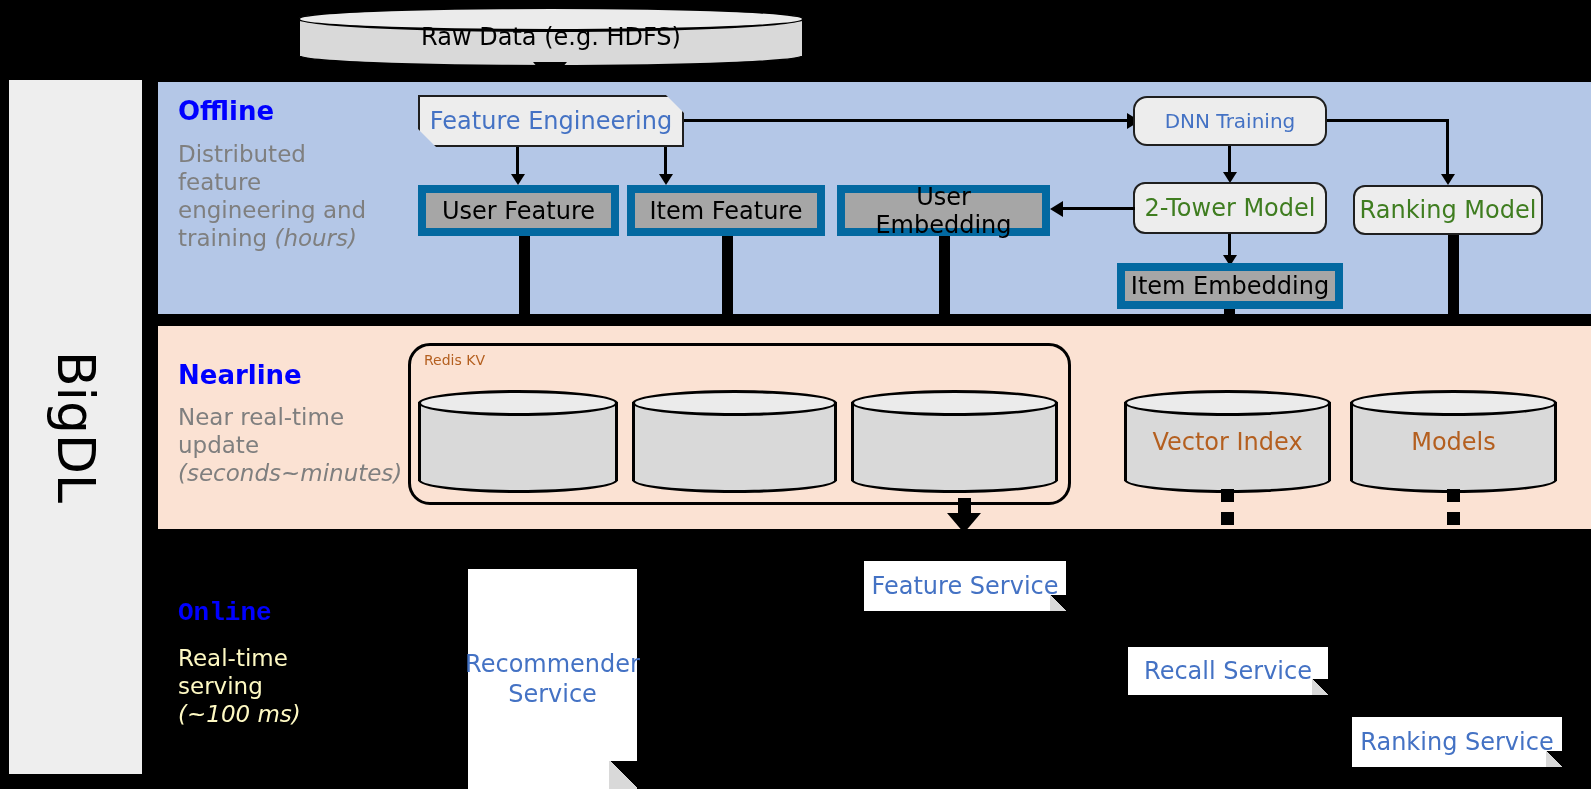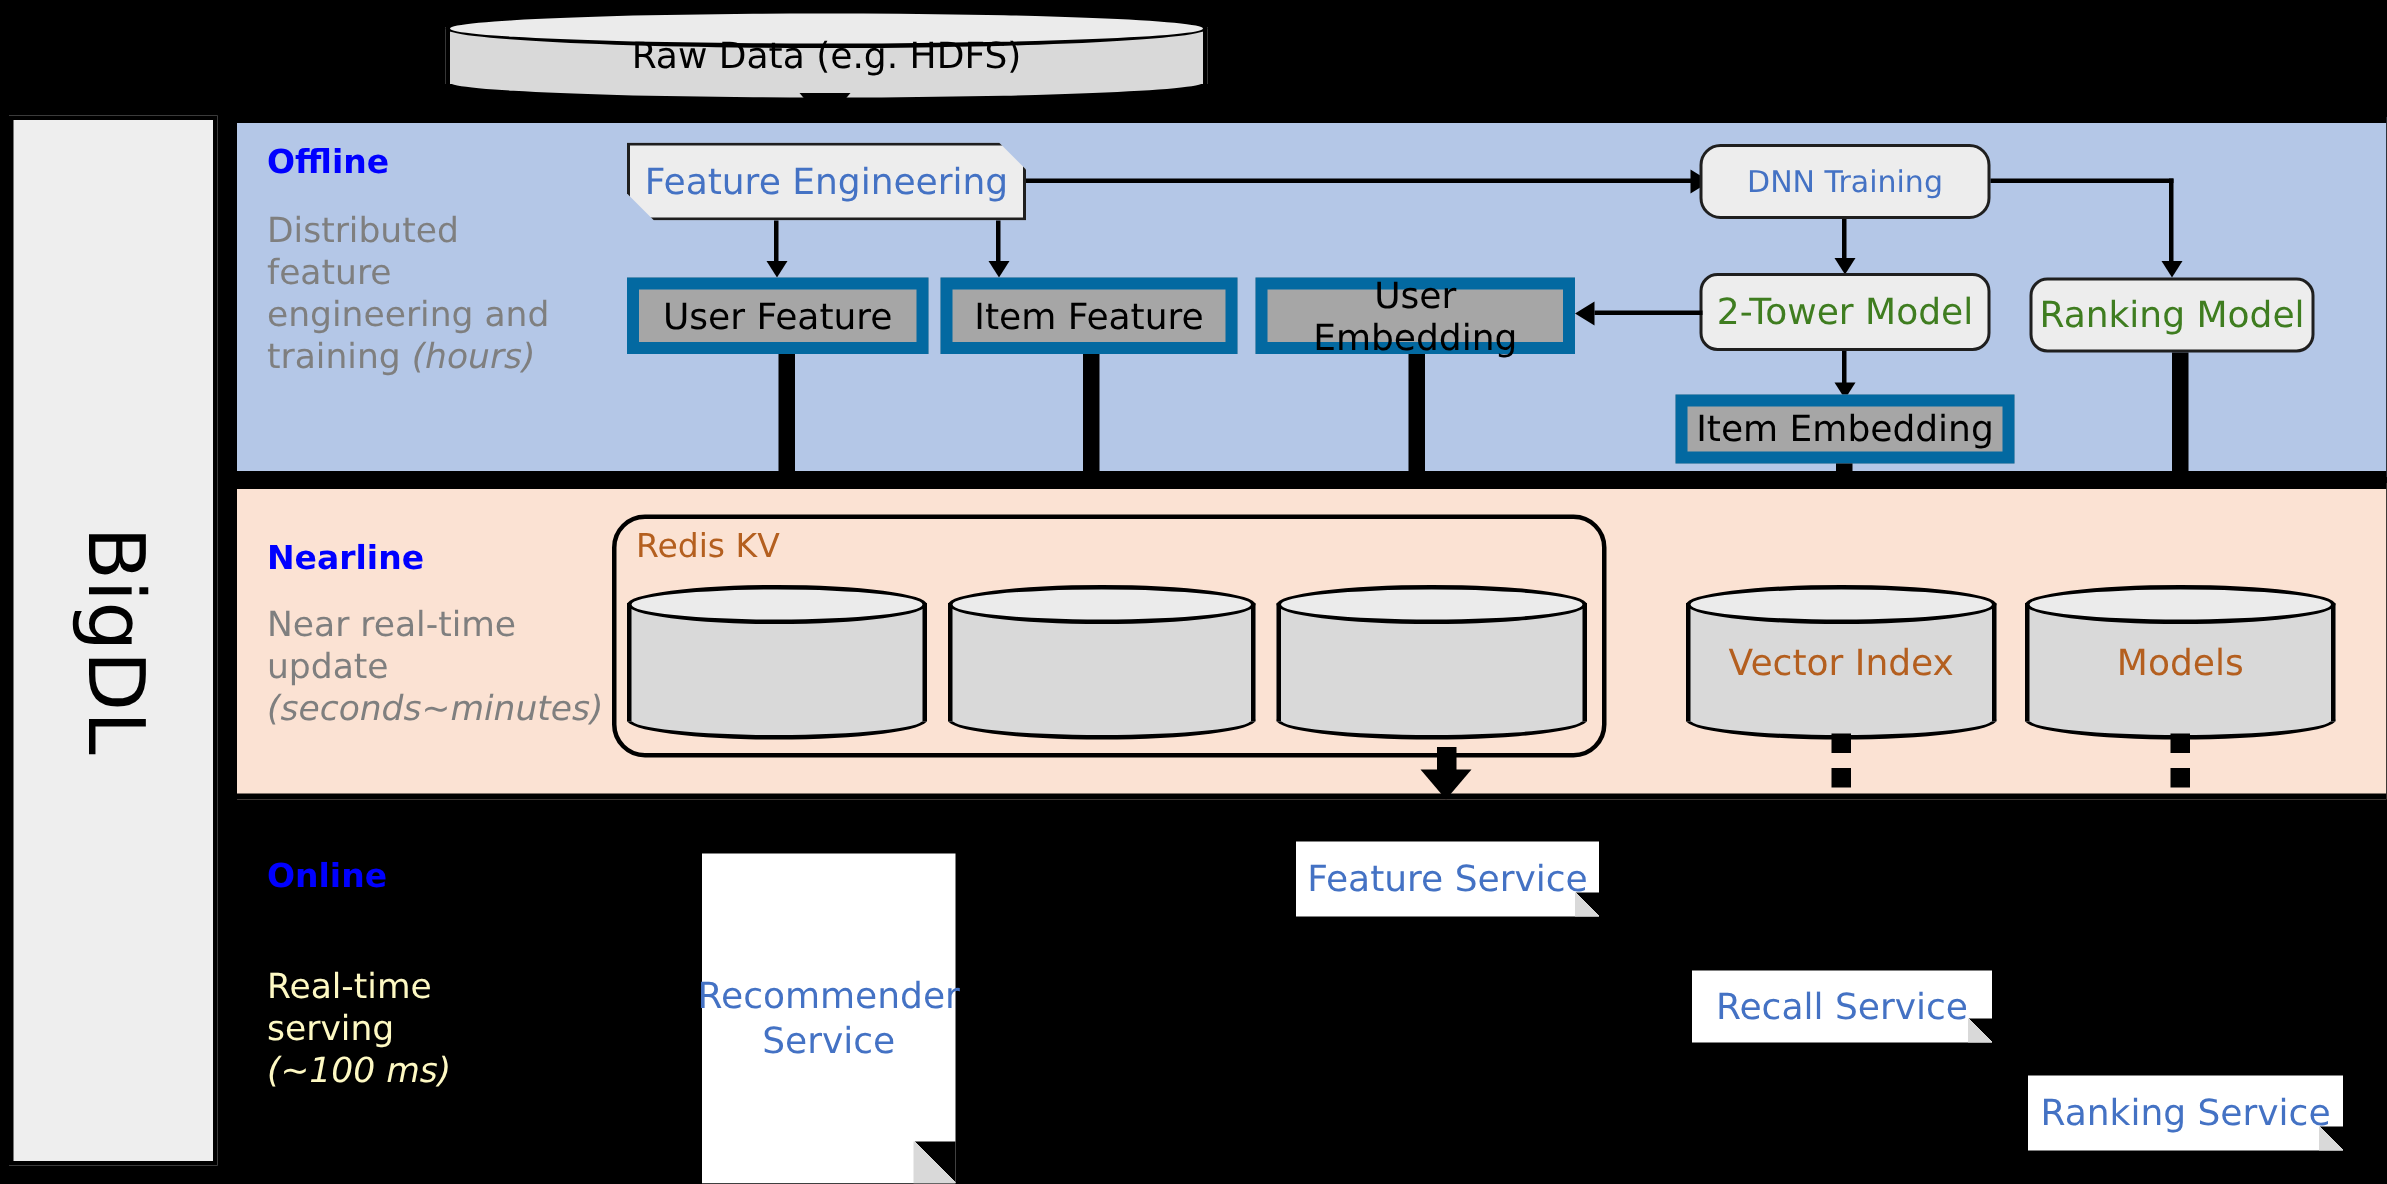--- a/index.html
+++ b/index.html
@@ -10,21 +10,21 @@
   .sidebar{position:absolute;left:6px;top:77px;width:139px;height:700px;background:#eeeeee;border:3px solid #000;box-sizing:border-box;}
   .sidebar-label{position:absolute;left:50%;top:50%;transform:translate(-50%,-50%) rotate(90deg);
      font-size:52px;color:#000;white-space:nowrap;letter-spacing:0px;font-family:"DejaVu Sans","Liberation Sans",sans-serif;}
 
   
   .band{position:absolute;box-sizing:border-box;}
   .band-offline{left:158px;top:78px;width:1433px;height:240px;background:#b4c7e7;border-top:4px solid #000;border-bottom:4px solid #000;}
   .band-nearline{left:158px;top:322px;width:1433px;height:211px;background:#fbe2d3;border-top:4px solid #000;border-bottom:4px solid #000;}
   .band-online{left:158px;top:537px;width:1433px;height:252px;background:#000;}
 
-  .band-title{position:absolute;font-size:22px;color:#0000ff;font-weight:600;white-space:nowrap;}
+  .band-title{position:absolute;font-size:26px;color:#0000ff;font-weight:600;white-space:nowrap;}
   .band-desc{position:absolute;font-size:23px;color:#7f7f7f;line-height:1.22;width:215px;}
   .band-desc i{font-style:italic;margin-top:24px;}
   .online-title{color:#0000ff;}
   .online-desc{color:#fef9c3;}
 
   
   .box{position:absolute;box-sizing:border-box;display:flex;align-items:center;justify-content:center;text-align:center;}
 
   .gray-box{background:#a6a6a6;border:8px solid #0369a1;color:#000;font-size:24px;}
 
@@ -48,21 +48,21 @@
 
   
   .cyl{position:absolute;}
   .cyl .body{position:absolute;left:0;right:0;top:12px;bottom:12px;background:#d9d9d9;border-left:3px solid #000;border-right:3px solid #000;}
   .cyl .top{position:absolute;left:0;right:0;top:0;height:26px;background:#ebebeb;border:3px solid #000;border-radius:50%;box-sizing:border-box;}
   .cyl .bot{position:absolute;left:0;right:0;bottom:0;height:26px;background:#d9d9d9;border:3px solid #000;border-radius:50%;box-sizing:border-box;}
   .cyl .lbl{position:absolute;left:0;right:0;top:50%;transform:translateY(-50%);text-align:center;font-size:24px;z-index:3;}
 
   
   .group-box{position:absolute;border:3px solid #000;border-radius:22px;box-sizing:border-box;background:transparent;}
-  .group-lbl{position:absolute;font-size:22px;}
+  .group-lbl{position:absolute;font-size:14px;}
 
   
   .vline{position:absolute;background:#000;}
   .hline{position:absolute;background:#000;}
   .arrowdown{position:absolute;width:0;height:0;border-left:9px solid transparent;border-right:9px solid transparent;border-top:13px solid #000;}
   .arrowdown.thin{border-left-width:7px;border-right-width:7px;border-top-width:11px;}
   .arrowdown.fat{border-left-width:17px;border-right-width:17px;border-top-width:20px;}
   .arrowleft{position:absolute;width:0;height:0;border-top:8px solid transparent;border-bottom:8px solid transparent;border-right:13px solid #000;}
   .arrowright{position:absolute;width:0;height:0;border-top:8px solid transparent;border-bottom:8px solid transparent;border-left:13px solid #000;}
   .dot{position:absolute;background:#000;width:13px;height:13px;}
@@ -207,21 +207,21 @@
 
   <div class="vline" style="left:958px;top:498px;width:13px;height:18px;"></div>
   <div class="arrowdown fat" style="left:947px;top:513px;"></div>
 
   <div class="dot" style="left:1221px;top:489px;"></div>
   <div class="dot" style="left:1221px;top:512px;"></div>
   <div class="dot" style="left:1447px;top:489px;"></div>
   <div class="dot" style="left:1447px;top:512px;"></div>
 
   <div class="band band-online"></div>
-  <div class="band-title online-title" style="left:178px;top:572px;">Online</div>
+  <div class="band-title online-title" style="left:178px;top:598px;font-family:Liberation Mono, monospace;">Online</div>
   <div class="band-desc online-desc" style="left:178px;top:644px;width:220px;">
     <span>Real-time</span><br>
     <span>serving</span><br>
     <i>(~100 ms)</i>
   </div>
 
   <div class="note" style="left:468px;top:569px;width:169px;height:220px;flex-direction:column;line-height:1.25;">
     <span>Recommender</span>
     <span>Service</span>
     <span class="fold" style="width:28px;height:28px;"></span>

